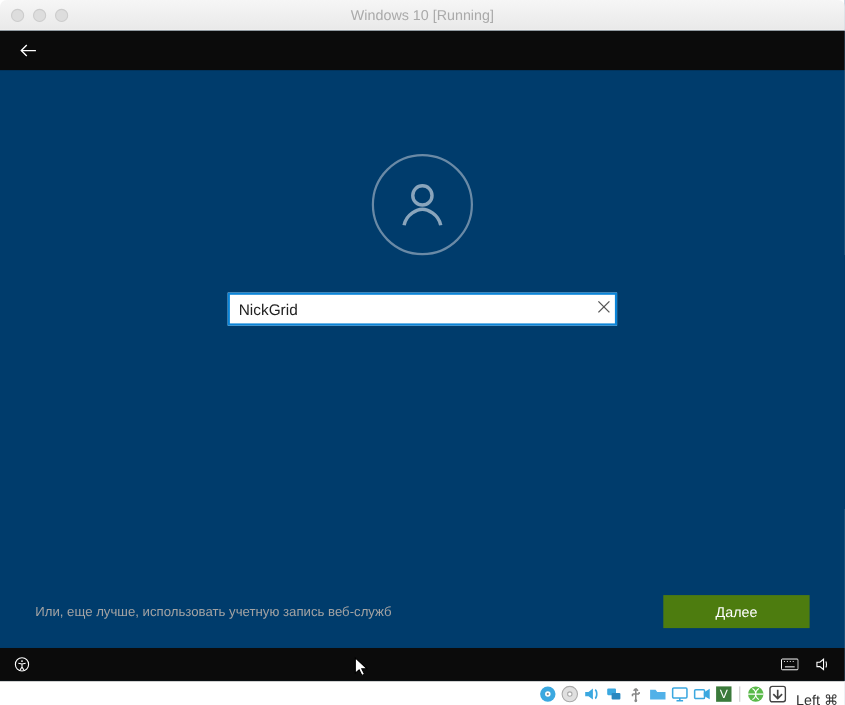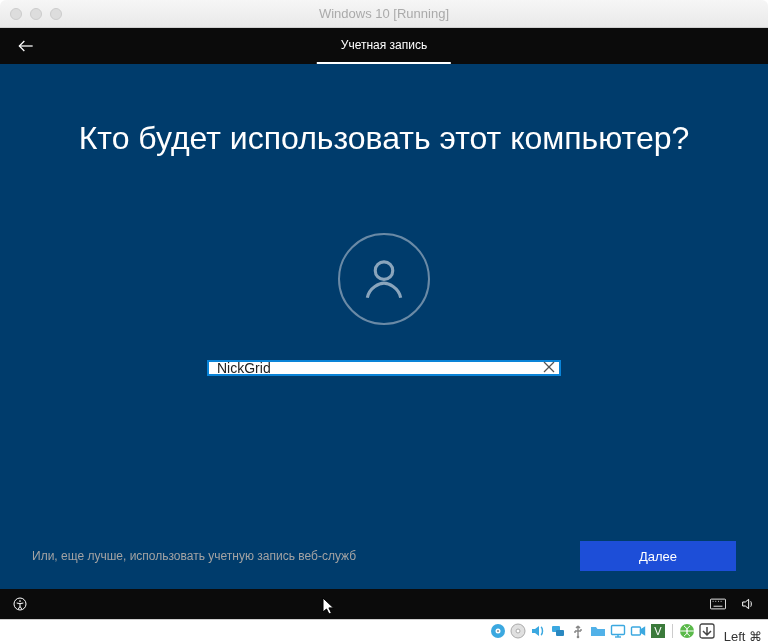--- a/index.html
+++ b/index.html
@@ -21,26 +21,26 @@
 
     
     .setup-main { flex: 1; background: #003c6c; color: #fff; display: flex; flex-direction: column; align-items: center; position: relative; }
     .heading { font-size: 32px; font-weight: 300; margin-top: 56px; text-align: center; }
     .subheading { font-size: 12px; margin-top: 14px; text-align: center; color: #e0e8ef; }
 
     .avatar-circle { width: 92px; height: 92px; border-radius: 50%; border: 2px solid #6a8aa6; margin-top: 76px; display: flex; align-items: center; justify-content: center; }
     .avatar-circle svg { stroke: #8aa5bc; }
 
     .name-input-wrap { margin-top: 34px; width: 354px; position: relative; }
-    .name-input { width: 100%; height: 16px; background: #fff; border: 2px solid #0a84d8; padding: 0 34px 0 8px; font-size: 14px; color: #222; outline: none; }
+    .name-input { width: 100%; height: 30px; background: #fff; border: 2px solid #0a84d8; padding: 0 34px 0 8px; font-size: 14px; color: #222; outline: none; }
     .clear-x { position: absolute; right: 6px; top: 50%; transform: translateY(-50%); color: #555; font-size: 16px; cursor: pointer; background: none; border: none; }
 
     .bottom-row { position: absolute; bottom: 18px; left: 0; right: 0; display: flex; justify-content: space-between; align-items: center; padding: 0 32px; }
     .alt-link { font-size: 12px; color: #a3a3a3; cursor: pointer; }
-    .next-btn { background: #1d4ed8; color: #fff; border: none; width: 156px; height: 30px; font-size: 13px; cursor: pointer; }
+    .next-btn { background: #4d7c0f; color: #fff; border: none; width: 133px; height: 30px; font-size: 13px; cursor: pointer; }
 
     
     .setup-footer { height: 30px; background: #0b0b0b; display: flex; align-items: center; justify-content: space-between; padding: 0 12px; }
     .footer-left, .footer-right { display: flex; gap: 14px; align-items: center; }
     .footer-icon { color: #fff; width: 16px; height: 16px; display: flex; align-items: center; justify-content: center; }
 
     
     .host-cursor { position: absolute; left: 322px; bottom: 2px; pointer-events: none; z-index: 50; }
 
     
@@ -63,25 +63,23 @@
 
 <div class="vm">
 
   <div class="setup-header">
     <div class="back-arrow">
       <svg width="20" height="20" viewBox="0 0 24 24" fill="none" stroke="#fff" stroke-width="1.5">
           <line x1="20" y1="12" x2="4" y2="12"></line>
           <polyline points="10 6 4 12 10 18"></polyline>
         </svg>
     </div>
-    <div class="tab-label">Учетная запись</div>
   </div>
 
   <div class="setup-main">
-    <div class="heading">Кто будет использовать этот компьютер?</div>
 
     <div class="avatar-circle">
       <svg width="50" height="50" viewBox="0 0 24 24" fill="none" stroke-width="1.5">
         <circle cx="12" cy="8" r="4.2"></circle>
         <path d="M4 21c1-5 6-7 8-7s7 2 8 7"></path>
       </svg>
     </div>
 
     <div class="name-input-wrap">
       <input class="name-input" type="text" value="NickGrid" style="">

